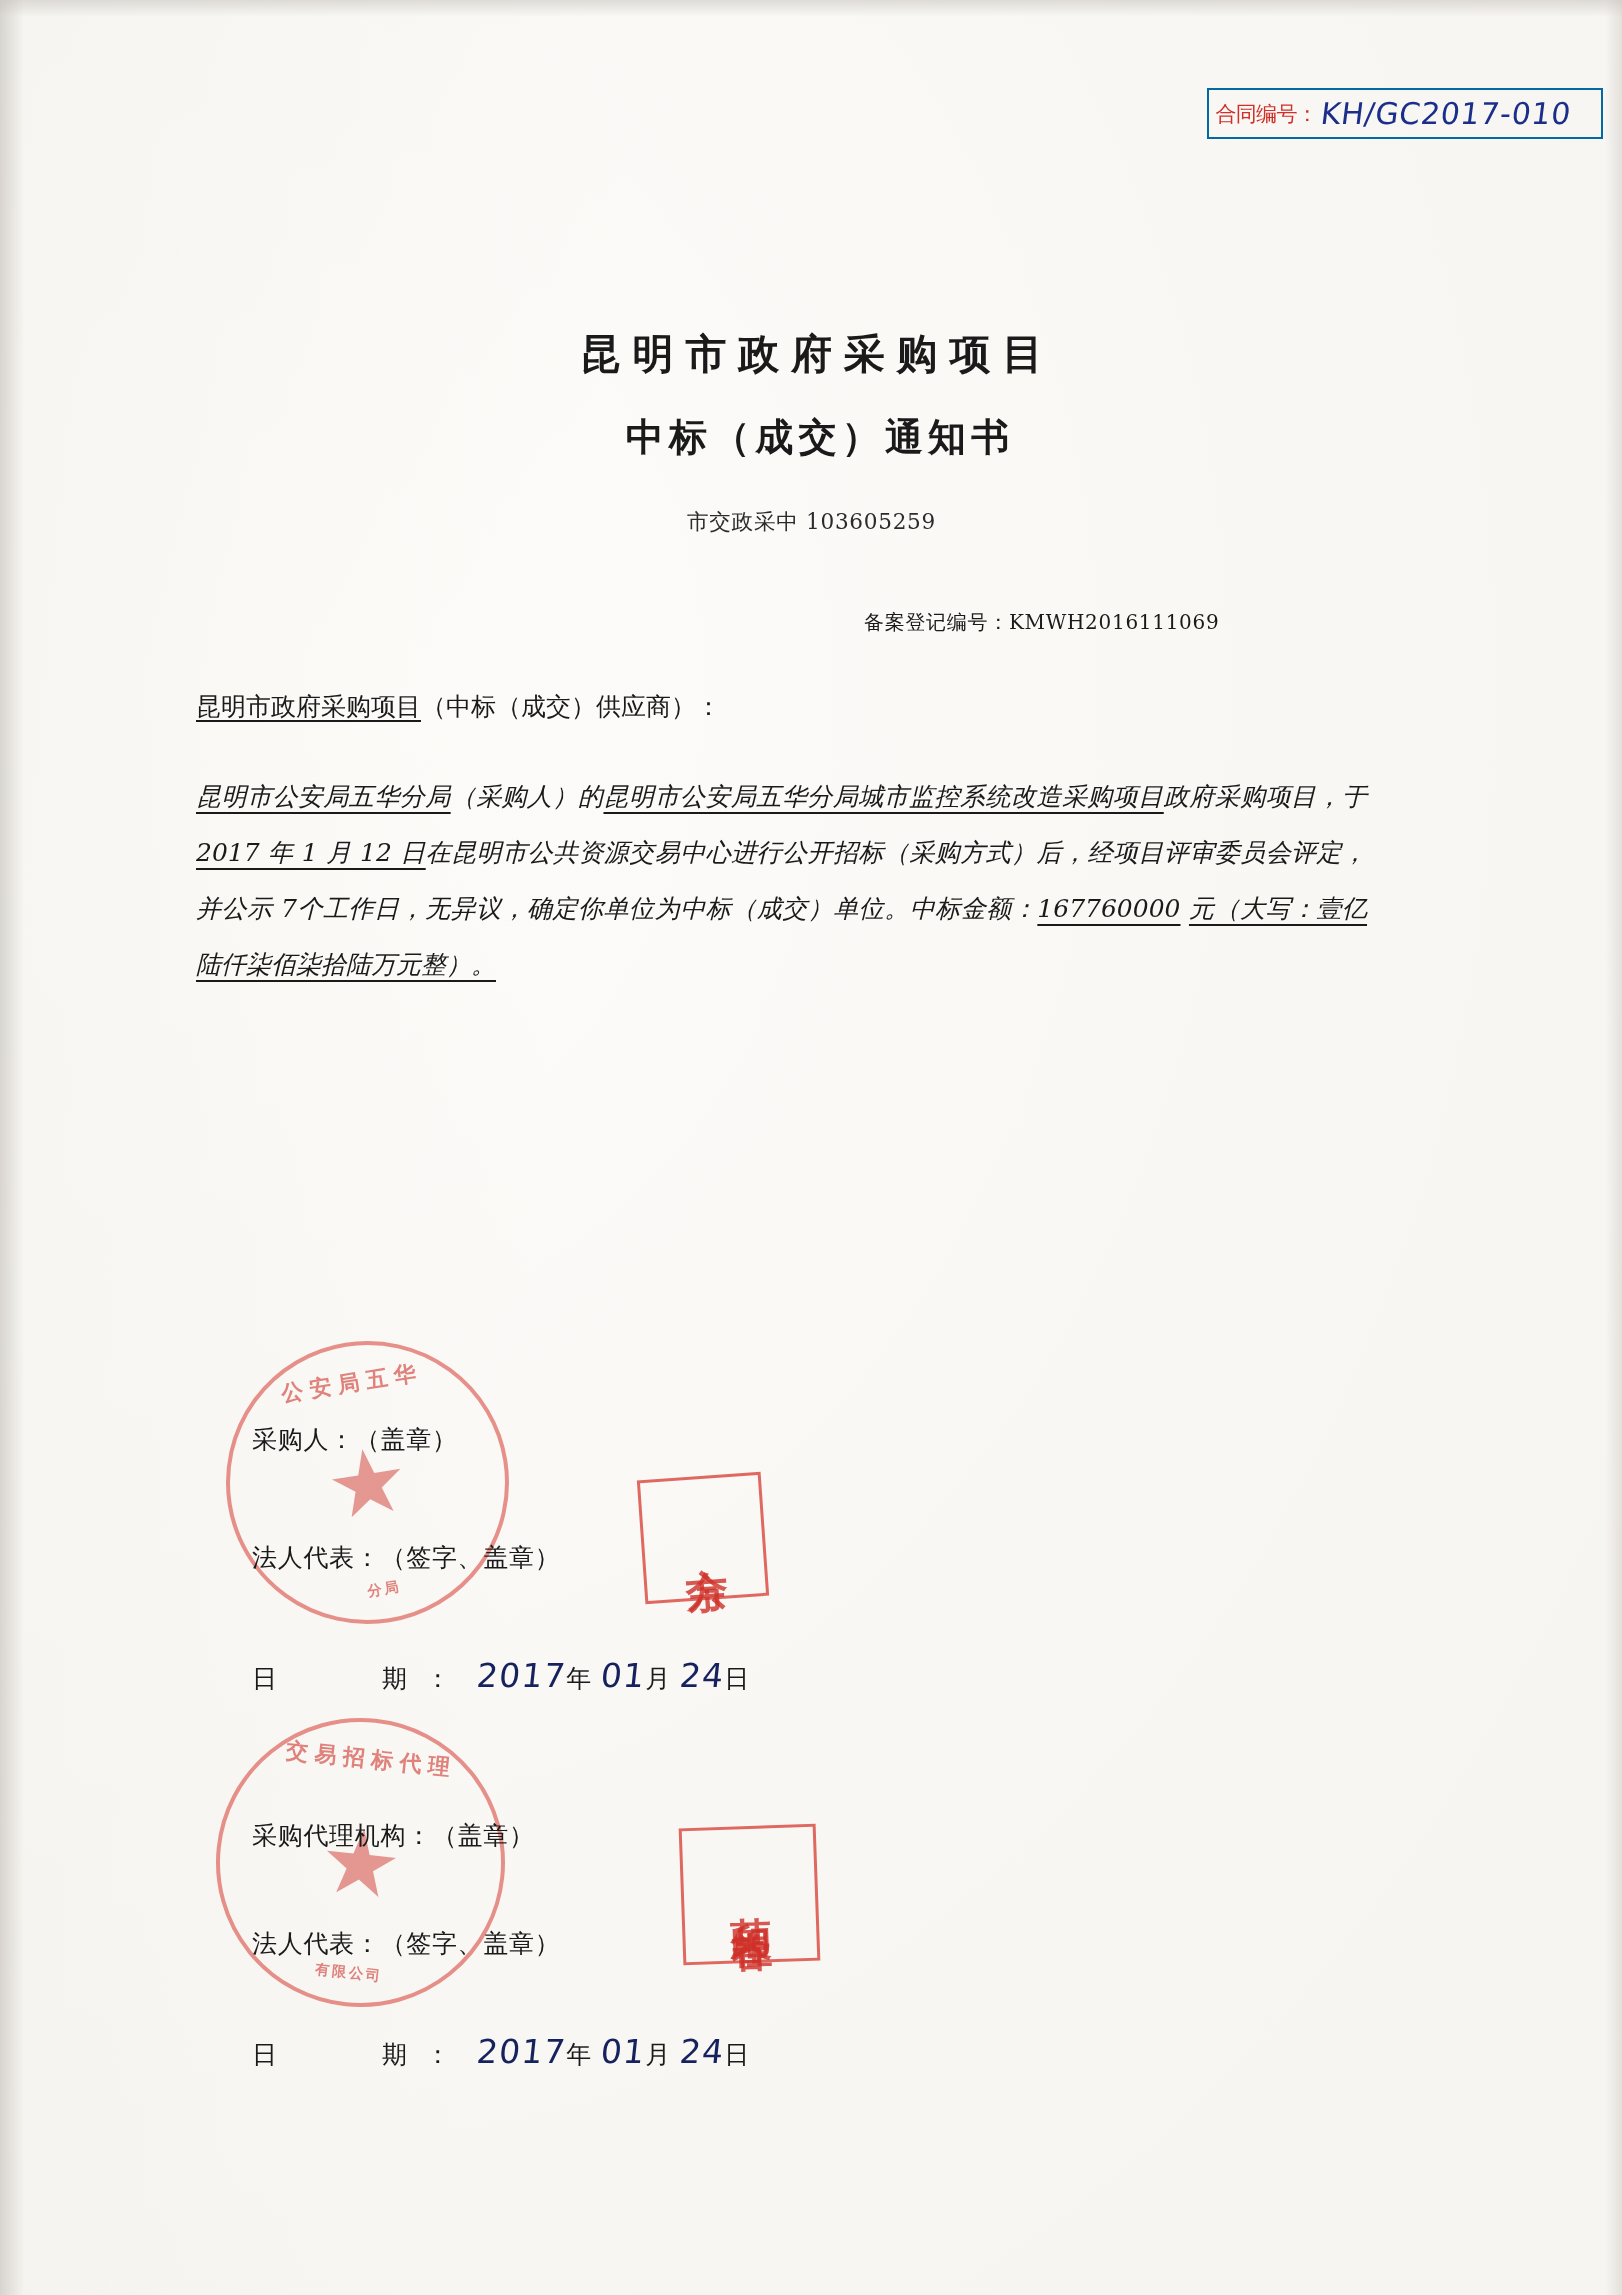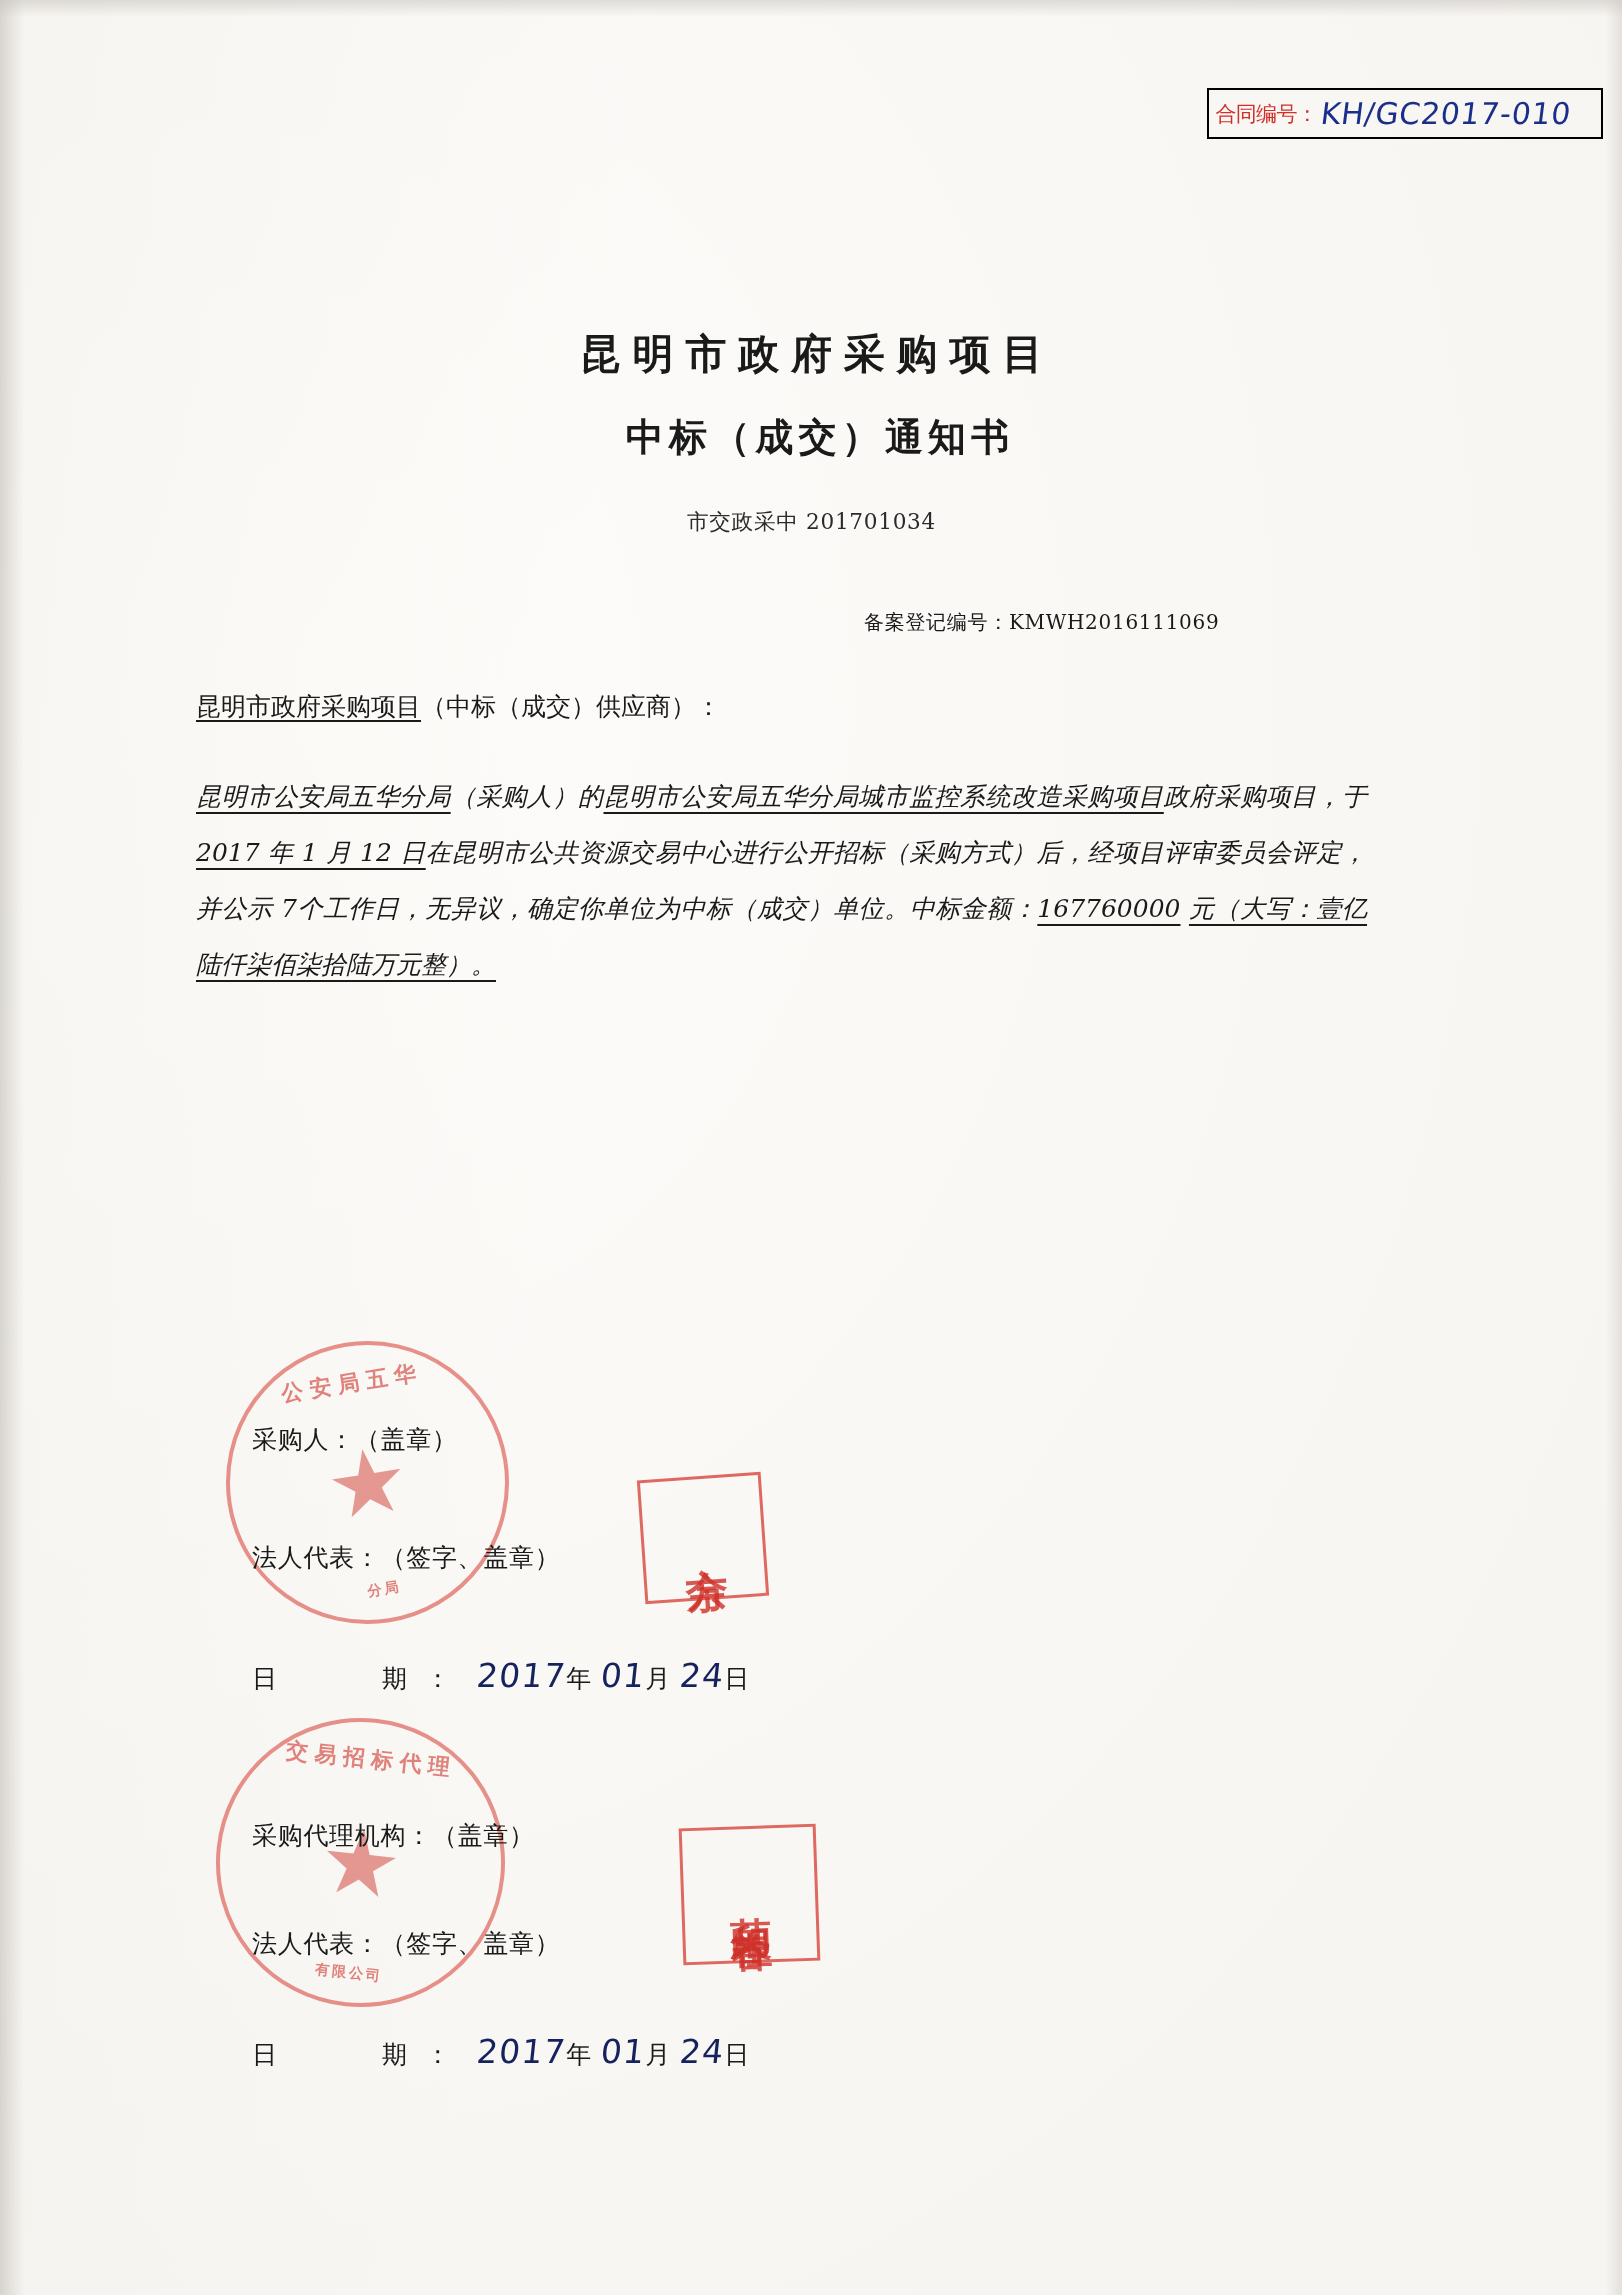--- a/index.html
+++ b/index.html
@@ -46,21 +46,21 @@
     pointer-events: none;
   }
 
   
   .contract-box {
     position: absolute;
     left: 1207px;
     top: 88px;
     width: 396px;
     height: 51px;
-    border: 2px solid #000000;
+    border: 2px solid #0369a1;
     display: flex;
     align-items: center;
     padding-left: 6.5px;
     box-sizing: border-box;
   }
   .contract-box .label {
     font-family: "DejaVu Sans", "Liberation Sans", sans-serif;
     font-size: 21px;
     color: #d03029;
     letter-spacing: -0.7px;
@@ -256,21 +256,21 @@
   <div class="scan-edge-top"></div>
   <div class="scan-edge-right"></div>
 
   <div class="contract-box">
     <span class="label">合同编号：</span>
     <span class="hand">KH/GC2017-010</span>
   </div>
 
   <div class="title1">昆明市政府采购项目</div>
   <div class="title2">中标（成交）通知书</div>
-  <div class="doc-no">市交政采中 201701034</div>
+  <div class="doc-no">市交政采中 103605259</div>
 
   <div class="record-no">
     <span>备案登记编号：</span><span>KMWH2016111069</span>
   </div>
 
   <div class="supplier-line">
     <span class="u">昆明市政府采购项目</span><span>（中标（成交）供应商）：</span>
   </div>
 
   <div class="para p1">

